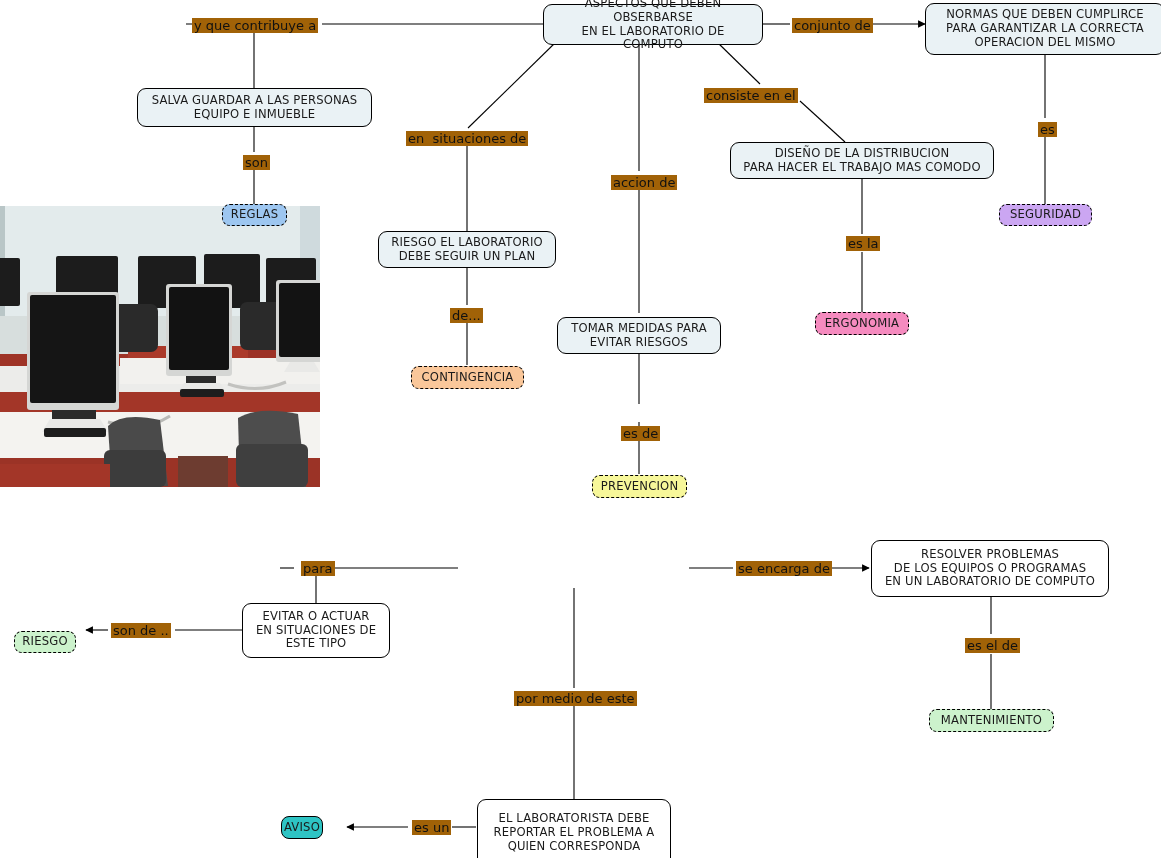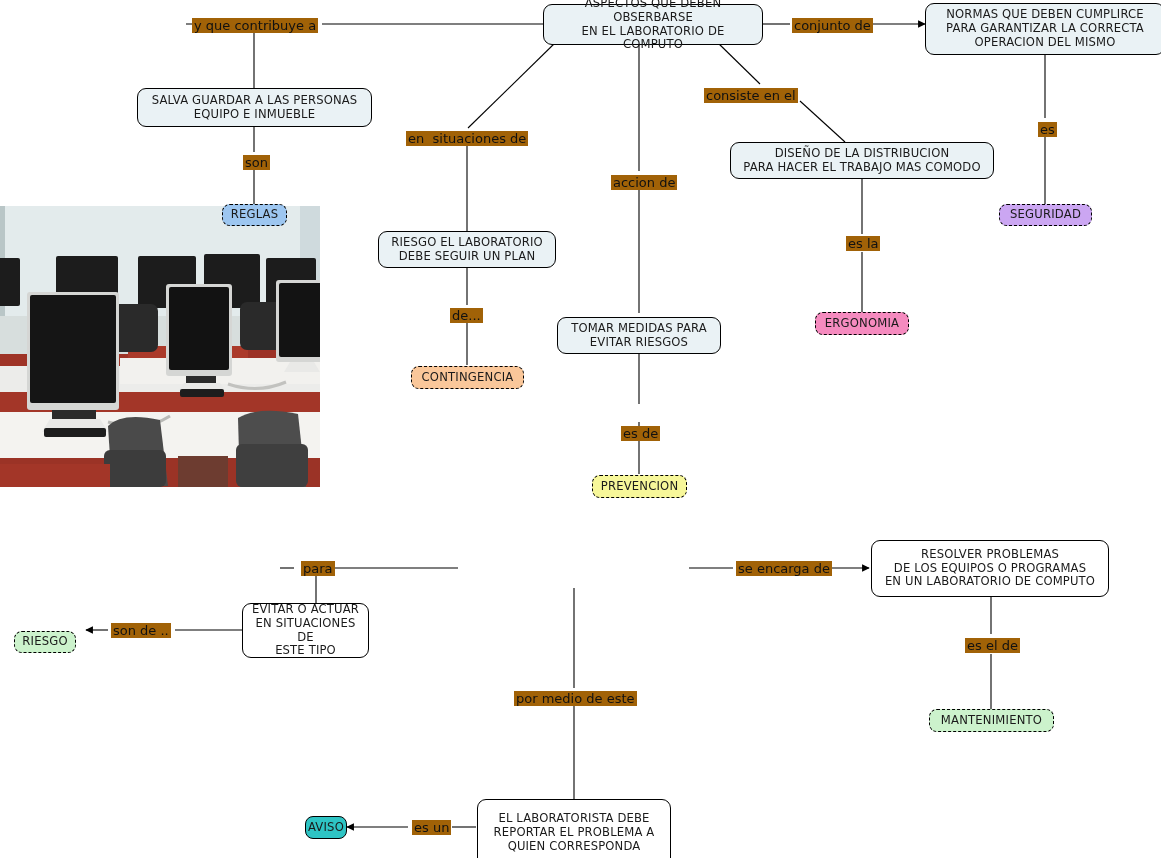--- a/index.html
+++ b/index.html
@@ -226,21 +226,21 @@
   <div class="node concept" style="left:378px; top:231px; width:178px; height:37px;">RIESGO EL LABORATORIO
 DEBE SEGUIR UN PLAN</div>
 
   <div class="node concept" style="left:557px; top:317px; width:164px; height:37px;">TOMAR MEDIDAS PARA
 EVITAR RIESGOS</div>
 
   <div class="node concept" style="left:730px; top:142px; width:264px; height:37px;">DISEÑO DE LA DISTRIBUCION
 PARA HACER EL TRABAJO MAS COMODO</div>
 
 
-  <div class="node concept plain" style="left:242px; top:603px; width:127px; height:55px;">EVITAR O ACTUAR
+  <div class="node concept plain" style="left:242px; top:603px; width:148px; height:55px;">EVITAR O ACTUAR
 EN SITUACIONES DE
 ESTE TIPO</div>
 
   <div class="node concept plain" style="left:871px; top:540px; width:238px; height:57px;">RESOLVER PROBLEMAS
 DE LOS EQUIPOS O PROGRAMAS
 EN UN LABORATORIO DE COMPUTO</div>
 
   <div class="node concept plain" style="left:477px; top:799px; width:194px; height:68px;">EL LABORATORISTA DEBE
 REPORTAR EL PROBLEMA A
 QUIEN CORRESPONDA</div>
@@ -252,21 +252,21 @@
   <div class="node term" style="left:815px; top:312px; width:94px; height:23px; background:#f58bbf;">ERGONOMIA</div>
 
   <div class="node term" style="left:411px; top:366px; width:113px; height:23px; background:#fac79a;">CONTINGENCIA</div>
 
   <div class="node term" style="left:592px; top:475px; width:95px; height:23px; background:#f7f79a;">PREVENCION</div>
 
   <div class="node term" style="left:14px; top:619px; width:62px; height:22px; background:#ccf2cc;margin-top:12px;">RIESGO</div>
 
   <div class="node term" style="left:929px; top:709px; width:125px; height:23px; background:#ccf2cc;">MANTENIMIENTO</div>
 
-  <div class="node term solid" style="left:281px; top:816px; width:36px; height:23px; background:#2ec4c4;margin-left:24px;">AVISO</div>
+  <div class="node term solid" style="left:281px; top:816px; width:36px; height:23px; background:#2ec4c4;">AVISO</div>
 
   <div class="linklabel" style="left:192px; top:18px;">y que contribuye a</div>
 
   <div class="linklabel" style="left:792px; top:18px;">conjunto de</div>
 
   <div class="linklabel" style="left:243px; top:155px;">son</div>
 
   <div class="linklabel" style="left:406px; top:131px;">en  situaciones de</div>
 
   <div class="linklabel" style="left:611px; top:175px;">accion de</div>

